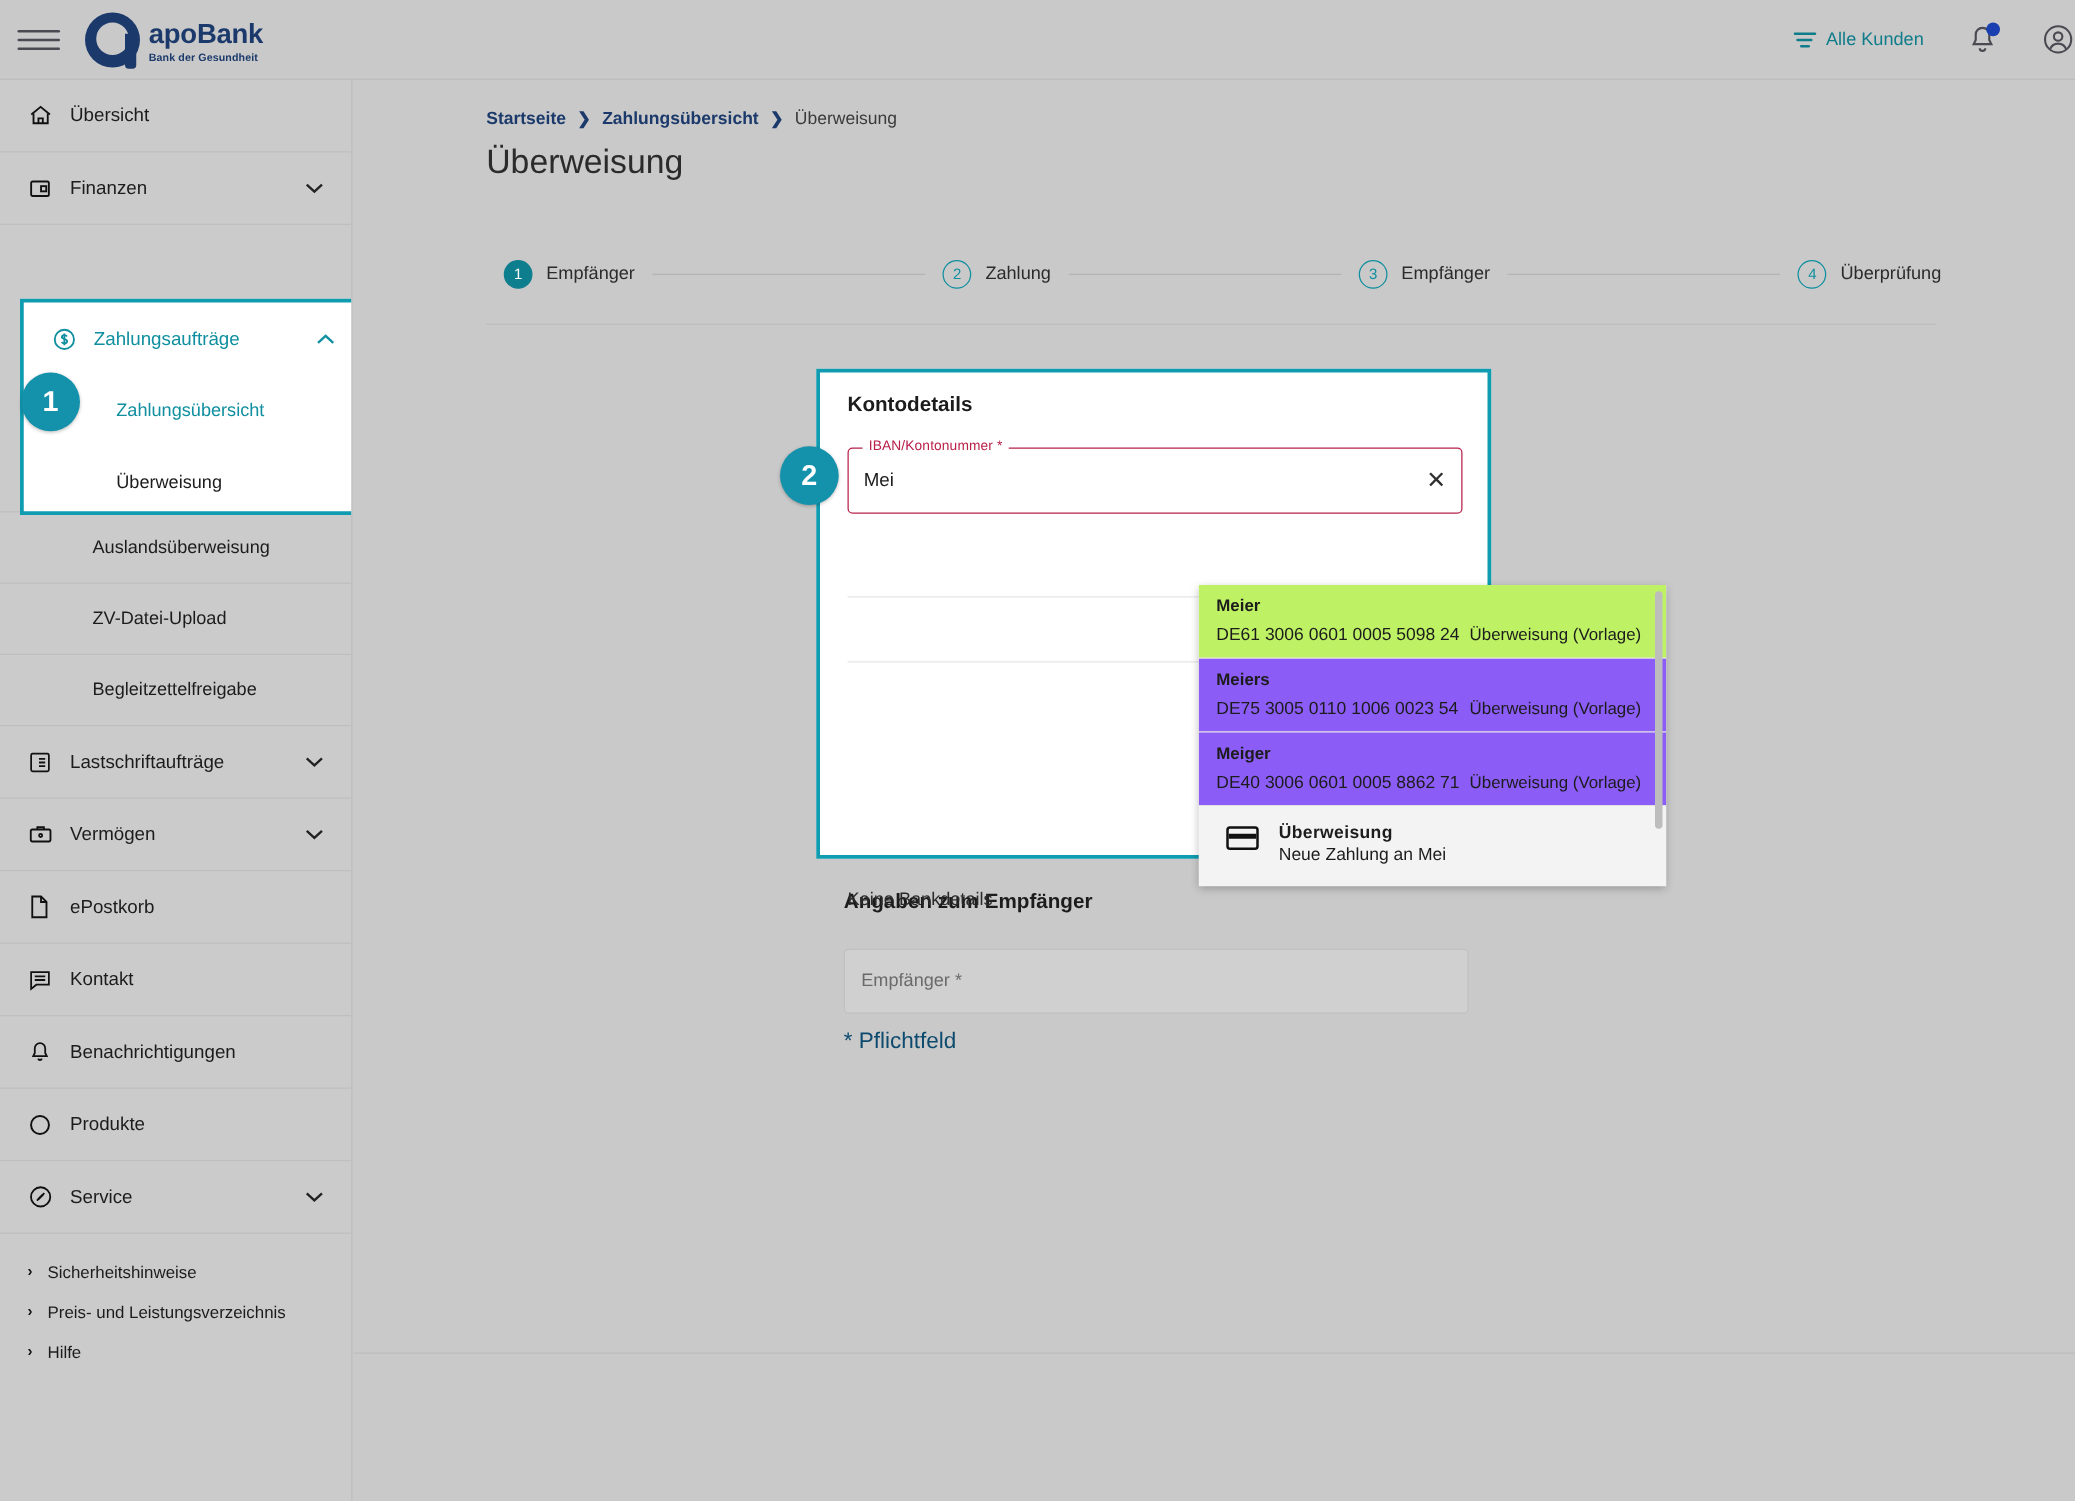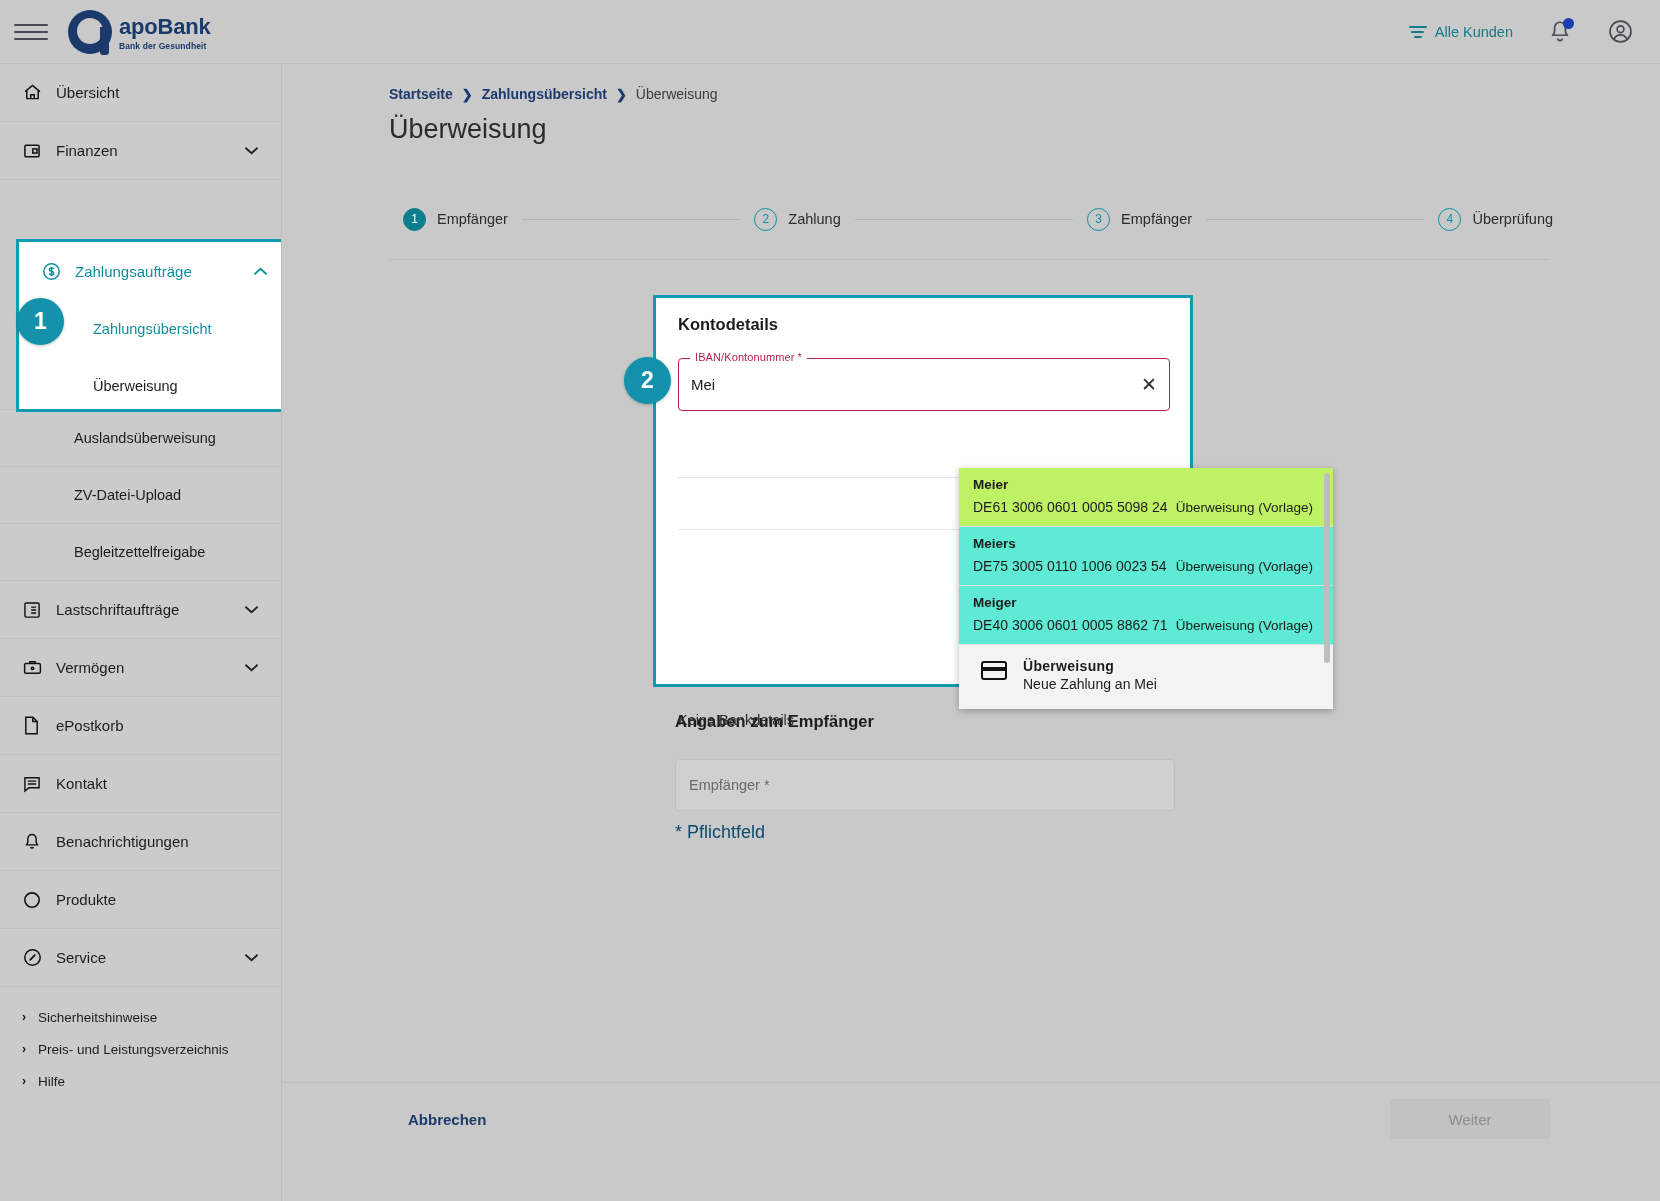--- a/index.html
+++ b/index.html
@@ -31,21 +31,21 @@
     border-radius:50%; background:#c9c9c9;
   }
   .logo-mark .tail {
     position:absolute; right:3px; bottom:-1px; width:9px; height:28px;
     background:#1b3a6b; border-radius:0 0 3px 3px;
   }
   .logo-text { display:flex; flex-direction:column; padding-bottom:3px; }
   .logo-title { font-size:22px; font-weight:bold; color:#1b3a6b; letter-spacing:-0.2px; line-height:1; }
   .logo-sub { font-size:8.5px; font-weight:bold; color:#1b3a6b; margin-top:3px; letter-spacing:0.1px;}
 
-  .topbar-right { margin-left:auto; display:flex; align-items:center; gap:34px; padding-right:26px; }
+  .topbar-right { margin-left:auto; display:flex; align-items:center; gap:34px; }
   .all-customers { display:flex; align-items:center; gap:8px; color:#0f7c8a; font-size:14.5px; cursor:pointer; }
   .filter-icon { width:18px; height:14px; display:flex; flex-direction:column; justify-content:center; gap:3px;}
   .filter-icon i { display:block; height:2px; background:#0f7c8a; border-radius:1px; }
   .filter-icon i:nth-child(1){ width:18px; }
   .filter-icon i:nth-child(2){ width:13px; margin-left:2.5px;}
   .filter-icon i:nth-child(3){ width:8px; margin-left:5px;}
   .bell-wrap { position:relative; width:26px; height:26px; cursor:pointer; }
   .badge-dot { position:absolute; right:-1px; top:-1px; width:11px; height:11px; border-radius:50%; background:#1a3fb0; }
   .icon-btn { cursor:pointer; display:flex; align-items:center; }
 
@@ -144,21 +144,21 @@
   .ghost-chev { position:absolute; right:14px; top:20px; width:11px; height:11px;
     border-right:2px solid #555; border-bottom:2px solid #555; transform:rotate(45deg); }
   .no-bank { position:absolute; left:22px; top:414px; font-size:14.5px; color:#2b2b2b; }
 
   
   .dropdown {
     position:absolute; left:676px; top:404px; width:374px; height:241px;
     background:#f3f3f3; box-shadow:0 2px 7px rgba(0,0,0,.28); z-index:30; overflow:hidden;
   }
   .dd-row { padding:9px 14px 11px 14px; cursor:pointer; position:relative; }
-  .dd-row.alt { background:#5eead4; }
+  .dd-row.alt { background:#8b5cf6; }
   .dd-row.white { background:#bef264; }
   .dd-name { font-size:13.5px; font-weight:bold; color:#1c1c1c; margin-bottom:7px; }
   .dd-line { display:flex; align-items:center; }
   .dd-iban { font-size:14px; color:#1c1c1c; }
   .dd-type { font-size:13.5px; color:#1c1c1c; margin-left:auto; padding-right:6px; }
   .dd-sep { height:1px; background:#e0e0e0; margin:0; }
   .dd-new { display:flex; align-items:flex-start; gap:16px; padding:12px 14px 14px 22px; background:#f3f3f3; cursor:pointer; }
   .card-icon { width:26px; height:19px; border:2px solid #111; border-radius:3px; position:relative; margin-top:4px; flex:none;}
   .card-icon:after { content:""; position:absolute; left:0; right:0; top:4px; height:4px; background:#111; }
   .dd-new-t { font-size:14px; font-weight:bold; color:#1c1c1c; letter-spacing:.3px; }
@@ -494,19 +494,15 @@
       <div class="dd-scroll"></div>
     </div>
 
     <div class="sec-title">Angaben zum Empfänger</div>
     <div class="empf-field">
       <span>Empfänger *</span>
     </div>
     <div class="mandatory">* Pflichtfeld</div>
 
     <div class="footer-sep"></div>
-    <div class="footer">
-      <div class="btn-cancel">Abbrechen</div>
-      <button class="btn-next">Weiter</button>
-    </div>
 
   </div>
 </div>
 
 </body></html>

